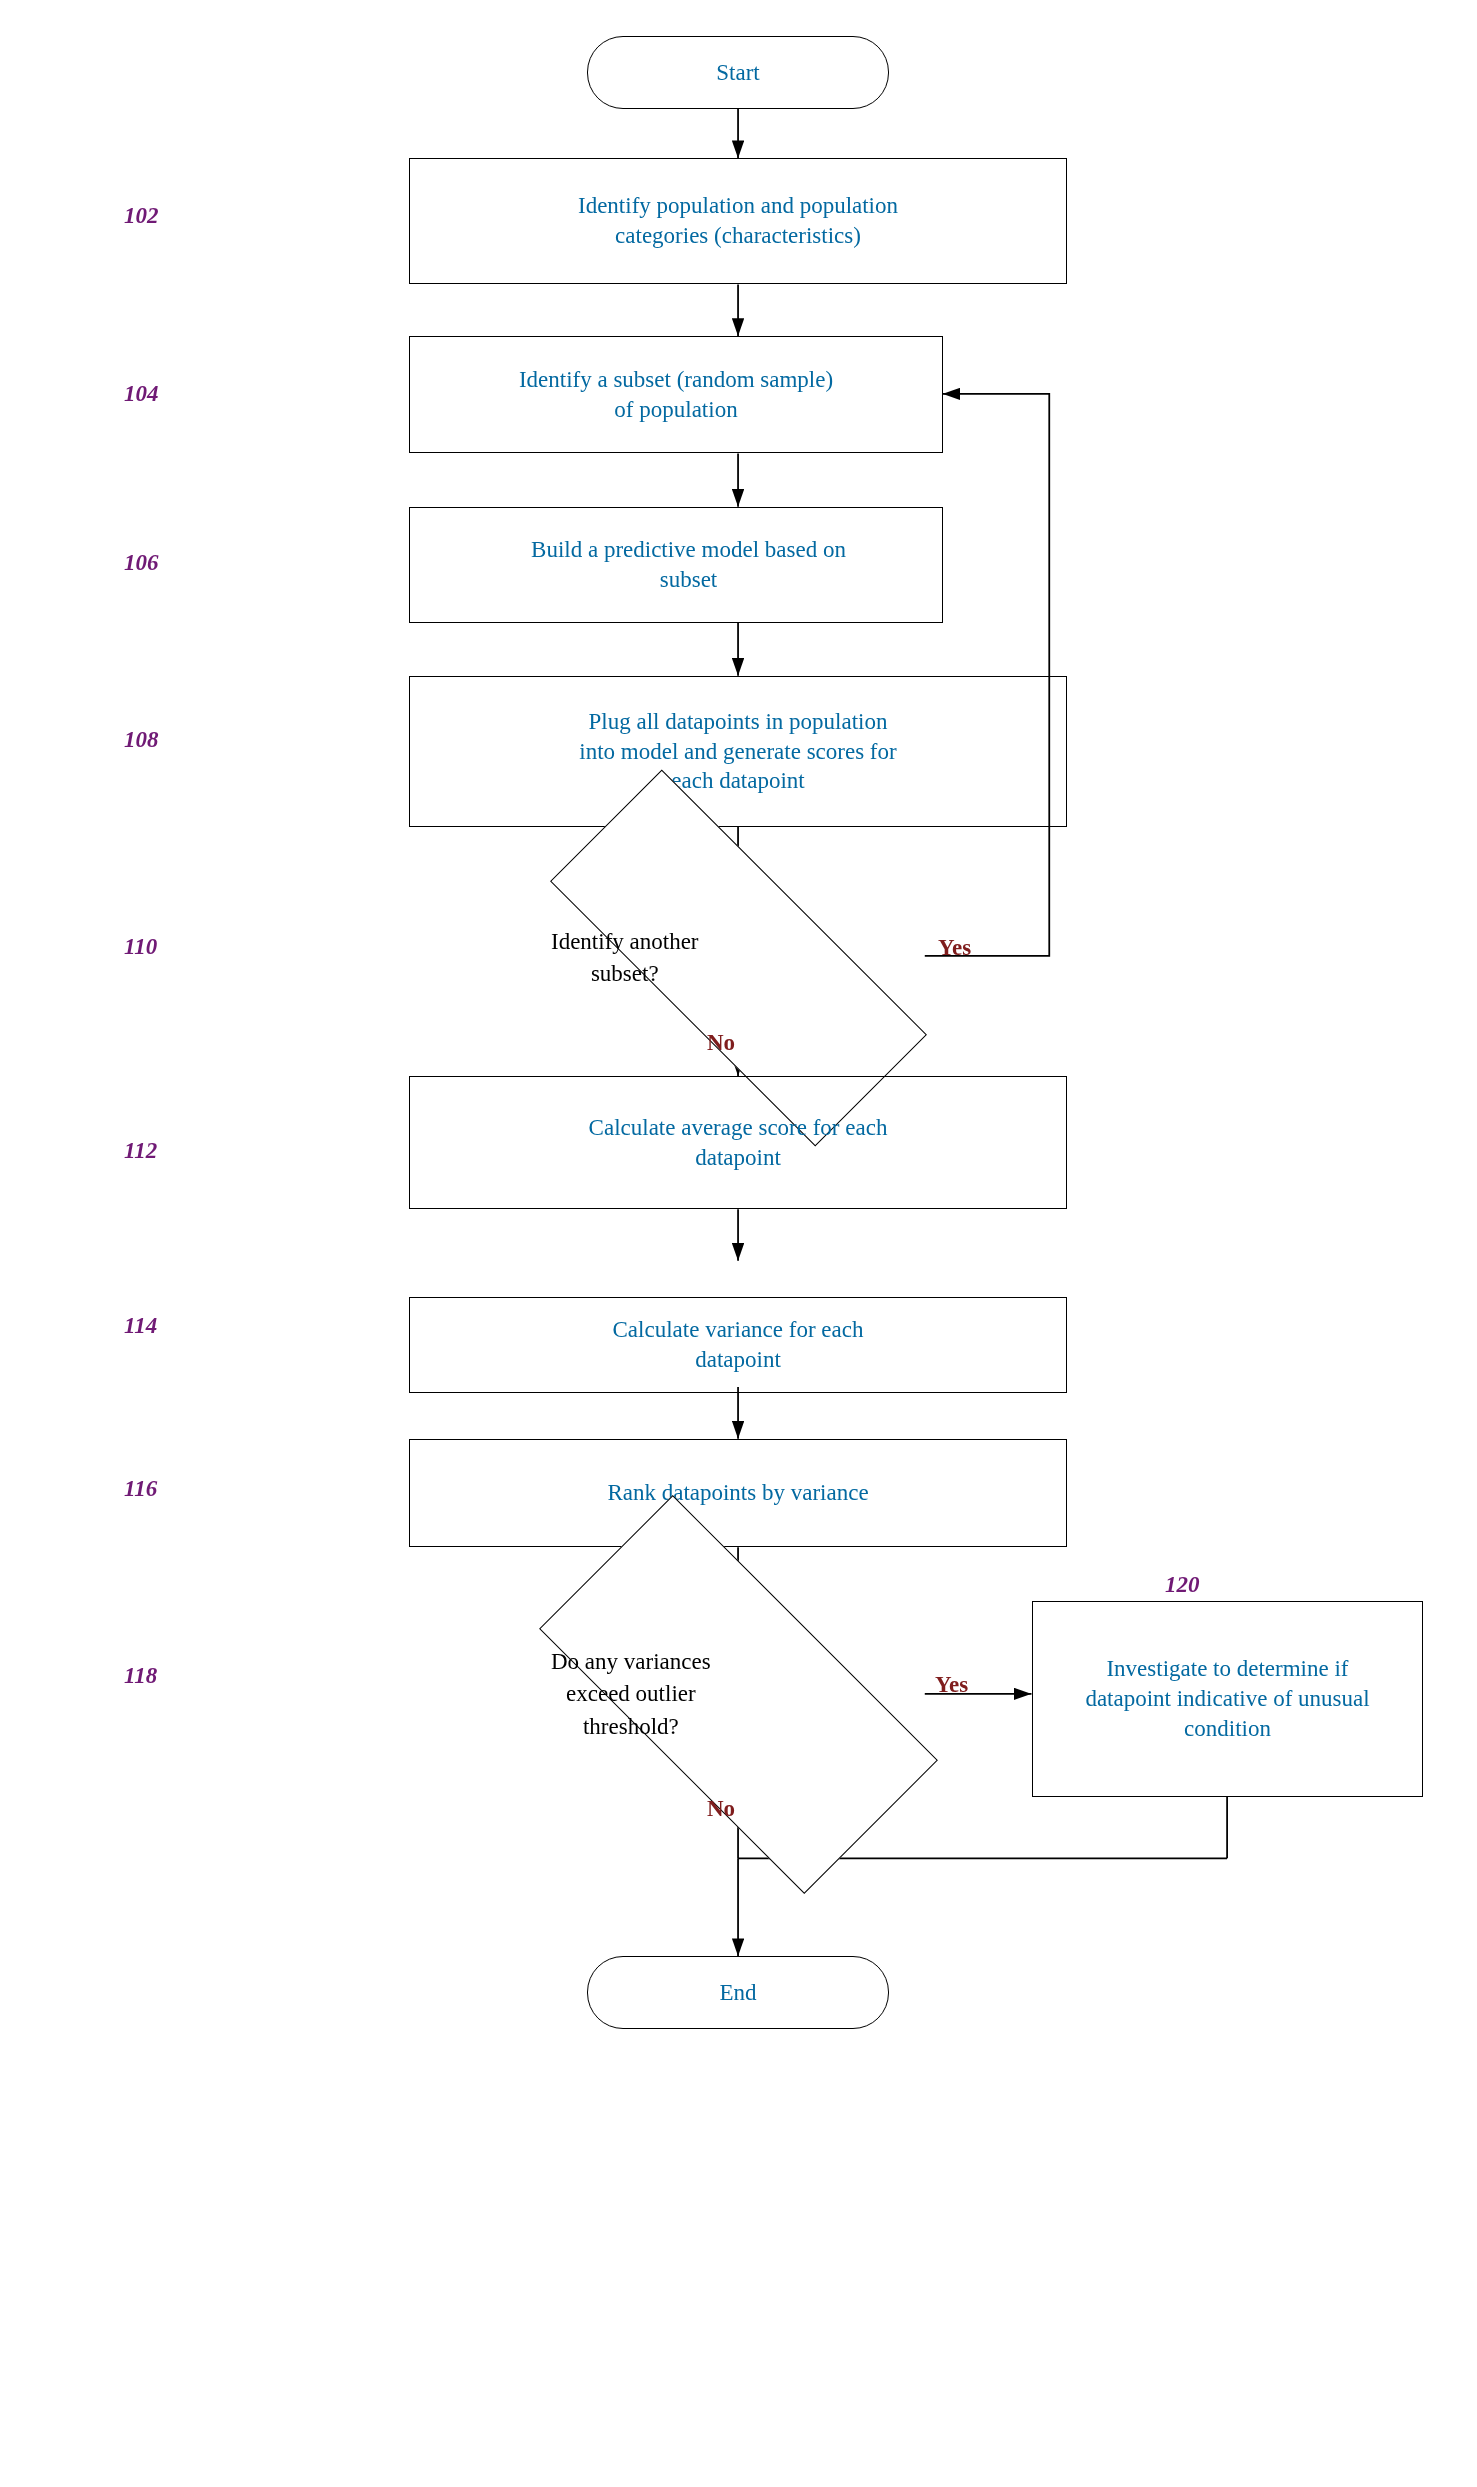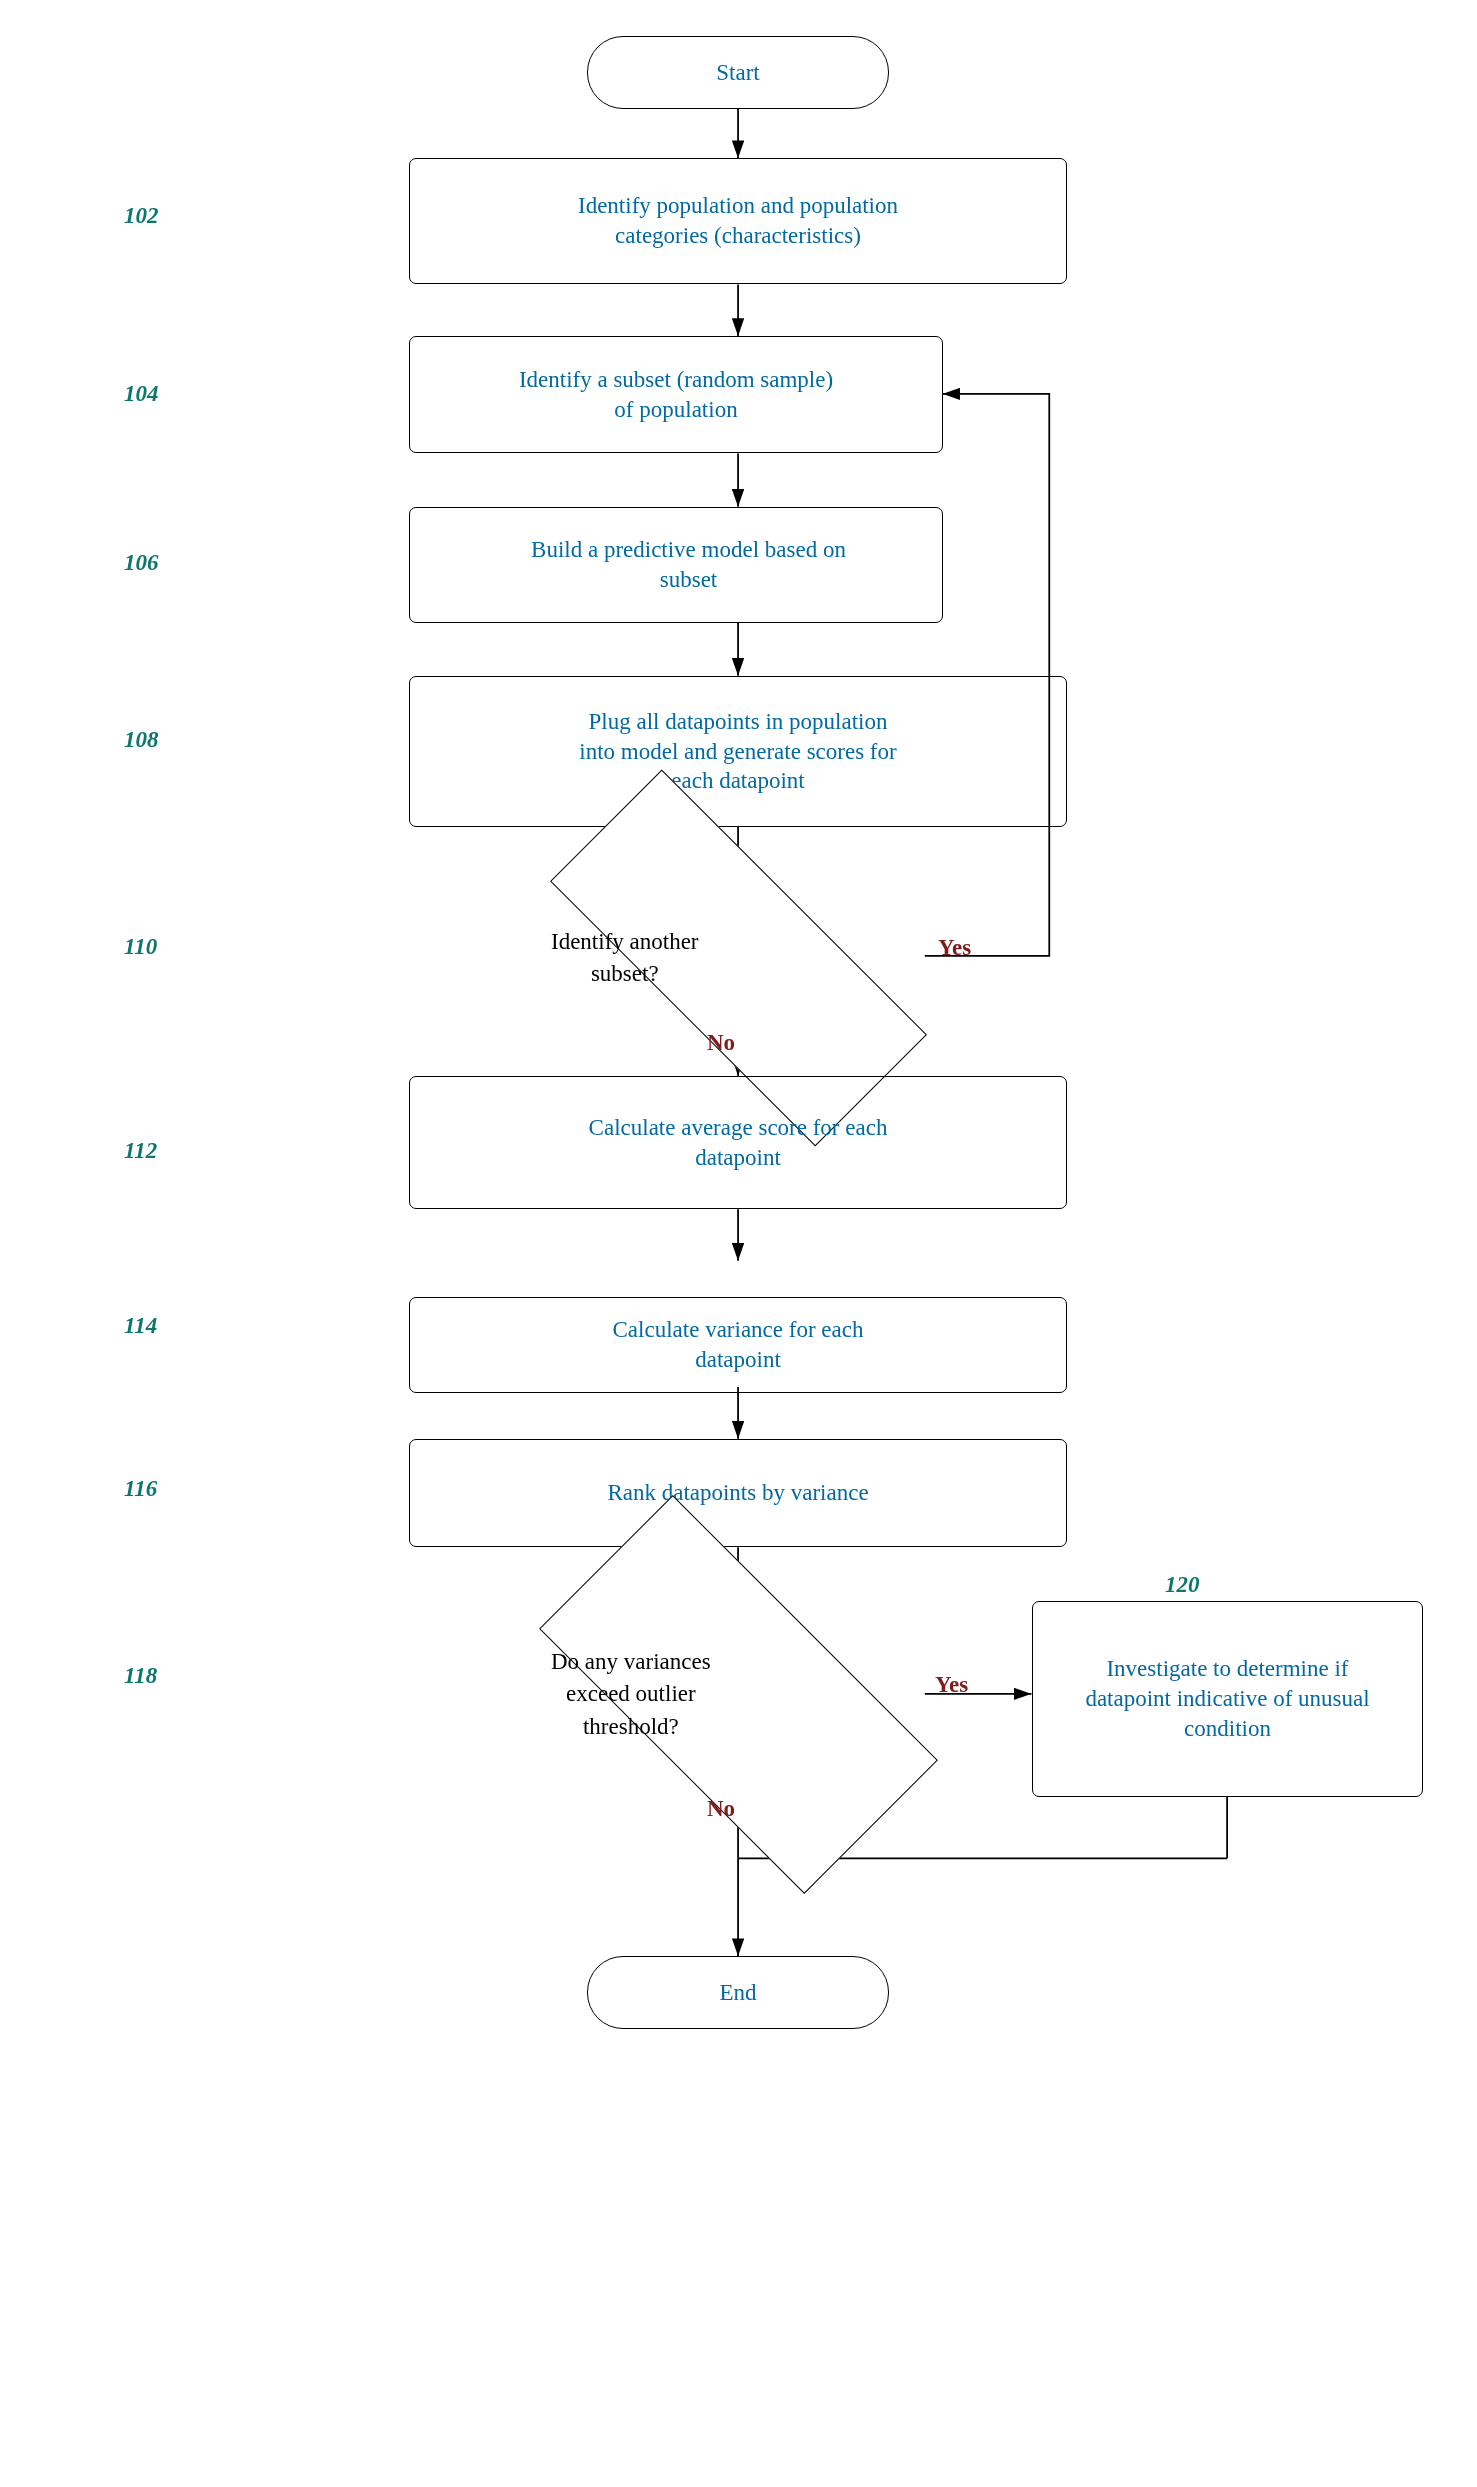--- a/index.html
+++ b/index.html
@@ -31,21 +31,21 @@
       color: #0369a1;
     }
 
     .rounded-rect {
       border: 1.8px solid #000;
       border-radius: 36px;
     }
 
     .rect {
       border: 1.8px solid #000;
-      border-radius: 7px;
+      border-radius: 0;
     }
 
     .diamond-wrapper {
       position: absolute;
       display: flex;
       align-items: center;
       justify-content: center;
     }
 
     .diamond {
@@ -73,21 +73,21 @@
       font-size: 23px;
       line-height: 1.4;
     }
 
     
     .step-label {
       position: absolute;
       font-size: 23px;
       font-style: italic;
       font-weight: bold;
-      color: #0f766e;
+      color: #701a75;
     }
 
     
     .arrows-svg {
       position: absolute;
       top: 0;
       left: 0;
       width: 1477px;
       height: 2487px;
       pointer-events: none;

